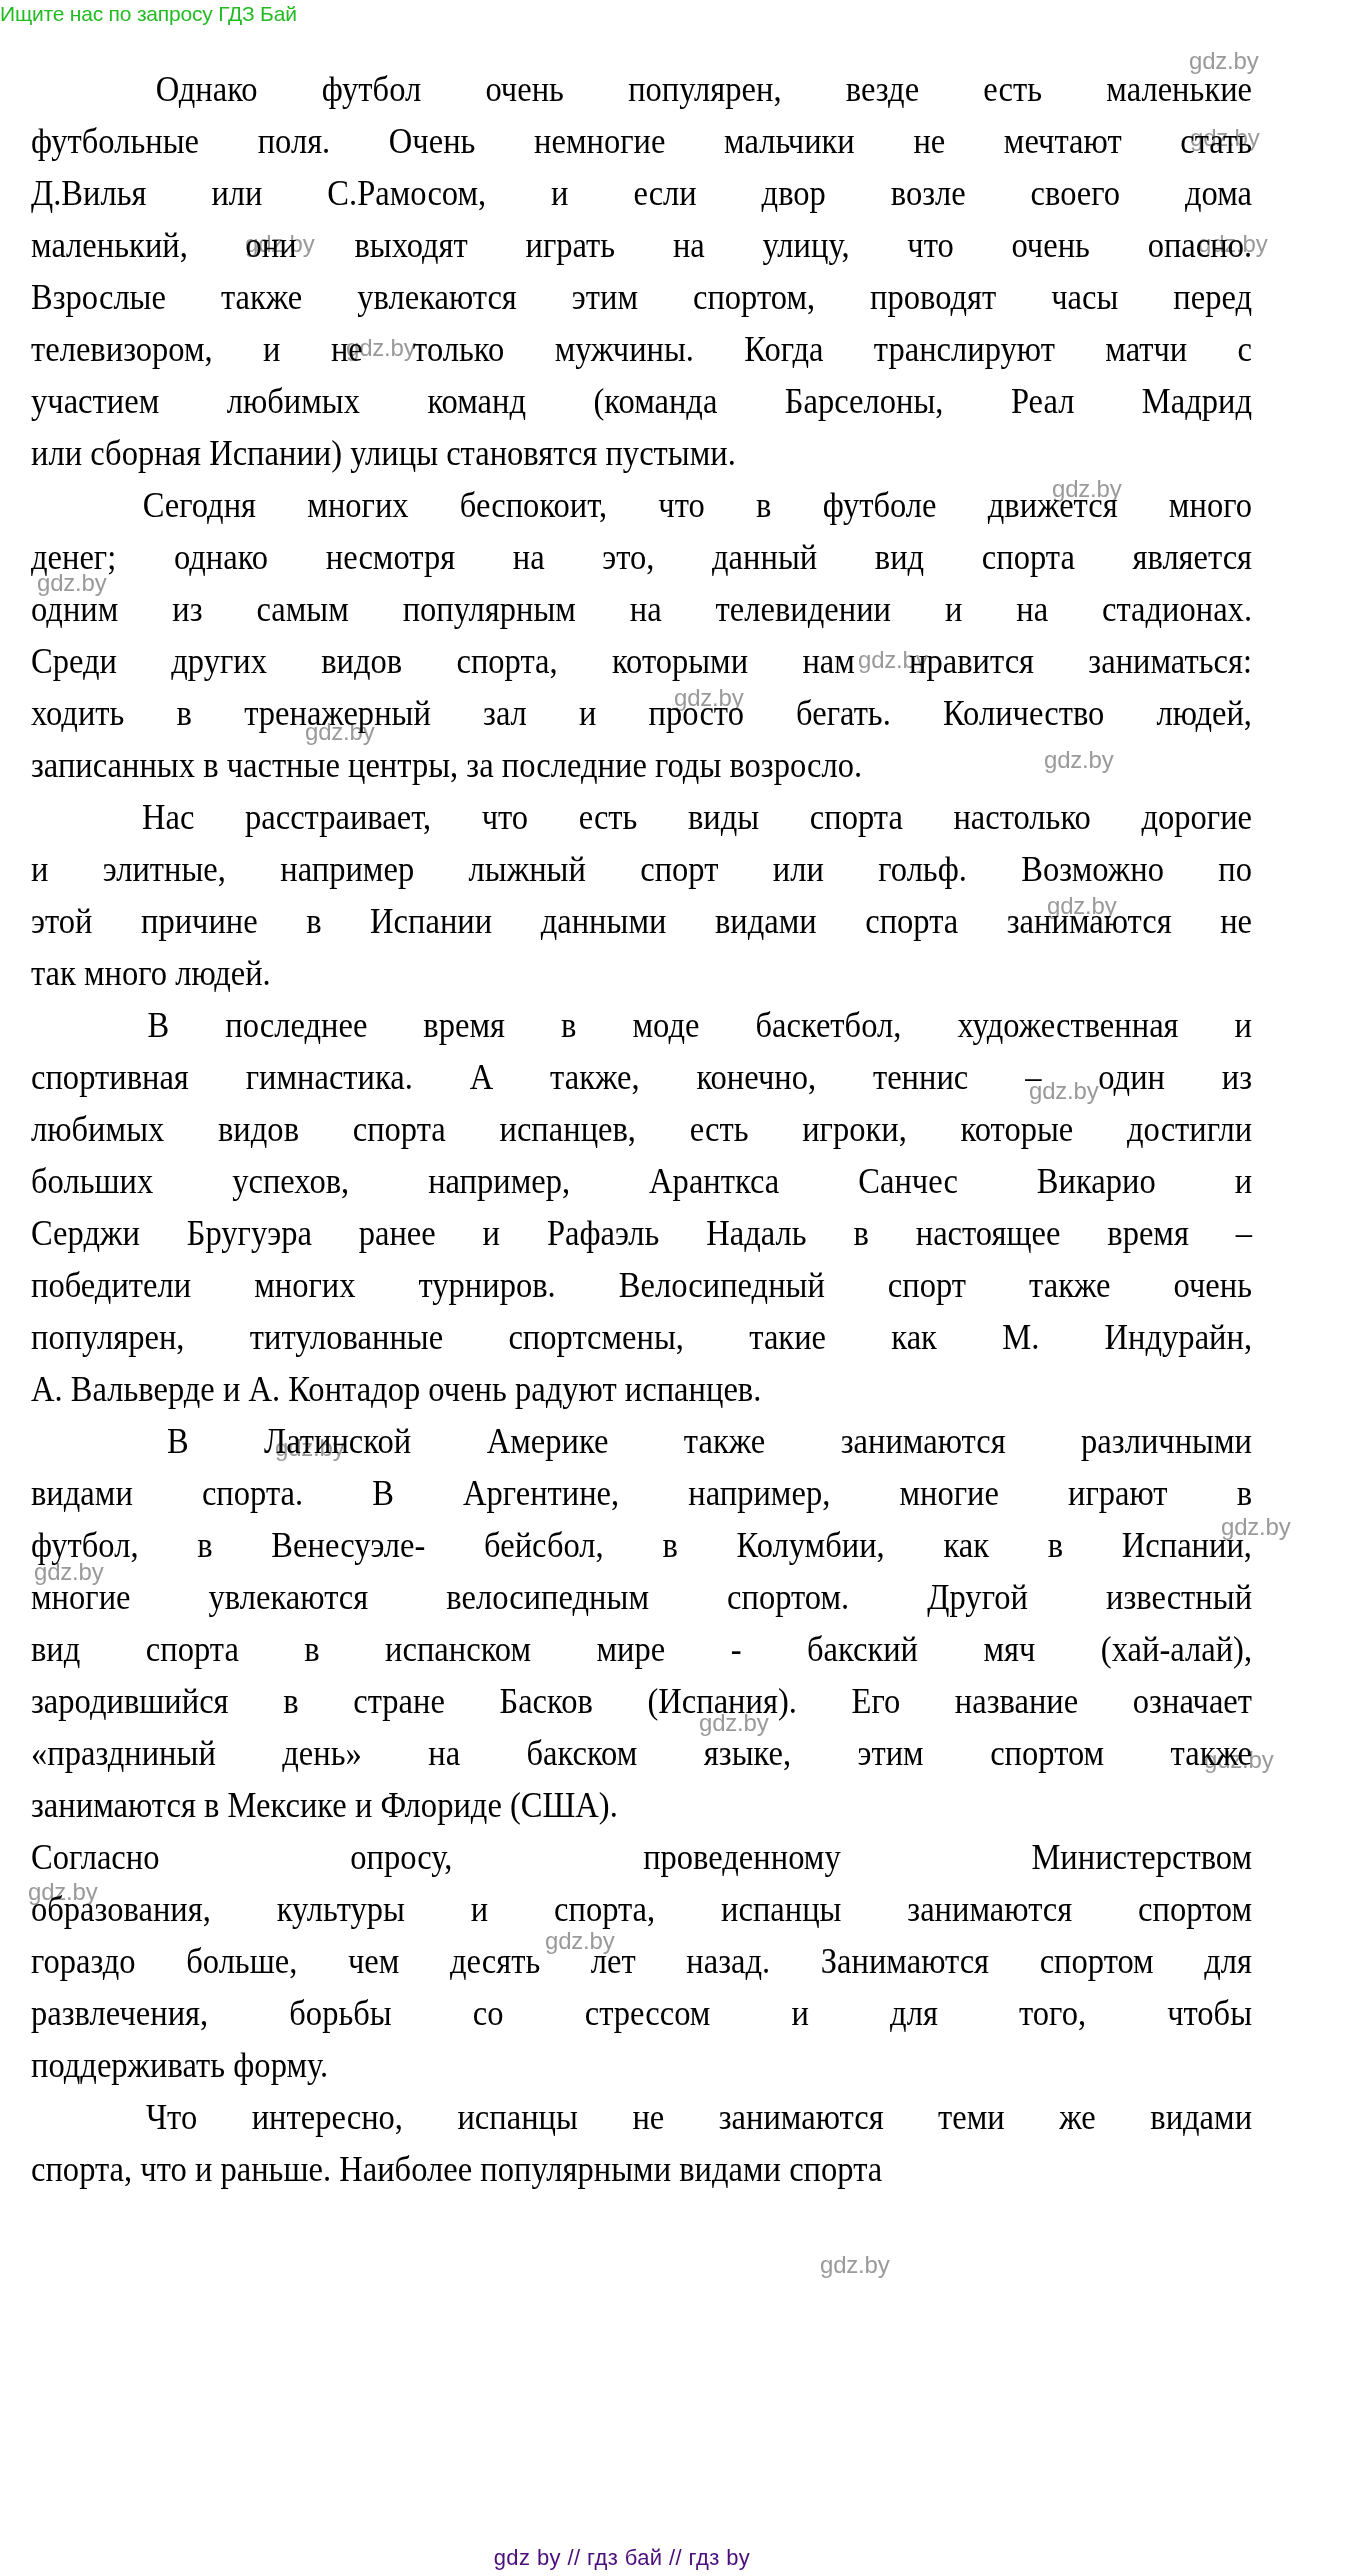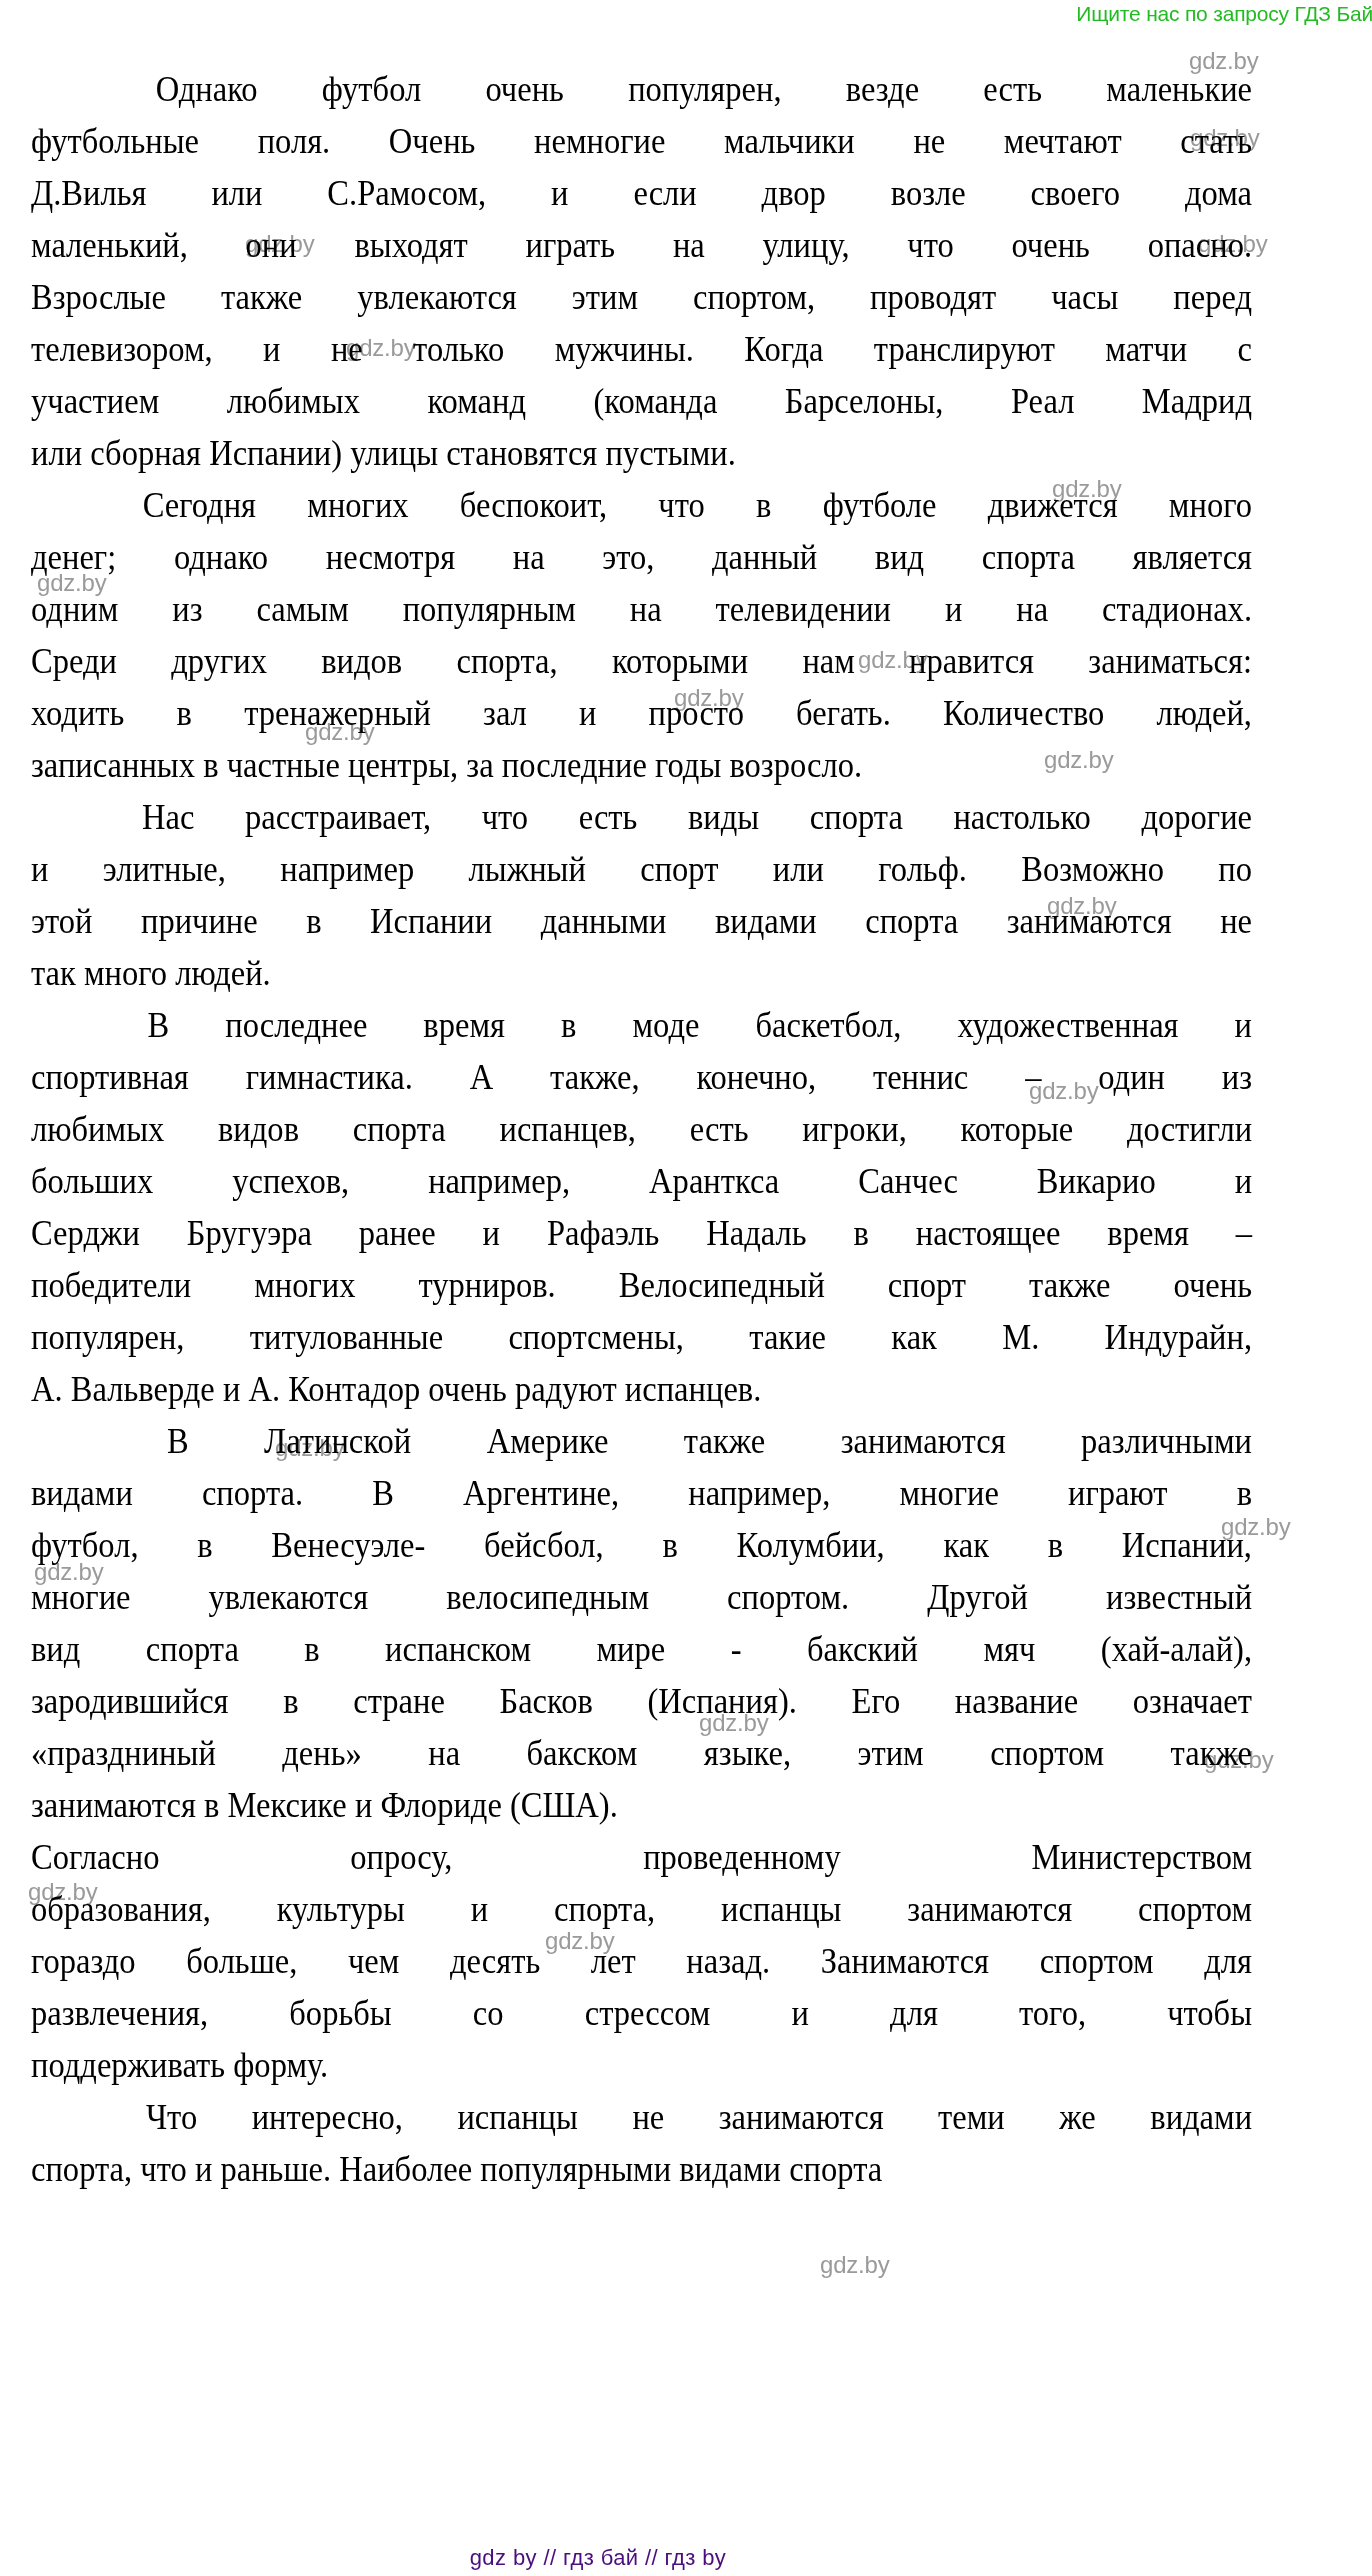--- a/index.html
+++ b/index.html
@@ -15,21 +15,21 @@
     overflow: hidden;
     font-family: "Liberation Serif", "DejaVu Serif", serif;
   }
 
   
   .promo {
     position: absolute;
     top: 1.6px;
     left: 0;
     width: 1373px;
-    text-align: right;
+    text-align: left;
     font-family: "Liberation Sans", "DejaVu Sans", sans-serif;
     font-size: 21px;
     letter-spacing: -0.2px;
     color: #22bb22;
     white-space: nowrap;
   }
 
   
   .content {
     position: absolute;
@@ -74,20 +74,21 @@
     position: absolute;
     bottom: 4.7px;
     left: 0;
     width: 1196px;
     text-align: center;
     font-family: "Liberation Sans", "DejaVu Sans", sans-serif;
     font-size: 22px;
     color: #4b0f7d;
     letter-spacing: 0.4px;
     white-space: nowrap;
+    padding-left: 24px;
   }
 </style>
 </head>
 <body>
 
 <div class="page">
 
   <div class="promo">Ищите нас по запросу ГДЗ Бай</div>
 
   <div id="watermark-layer">

